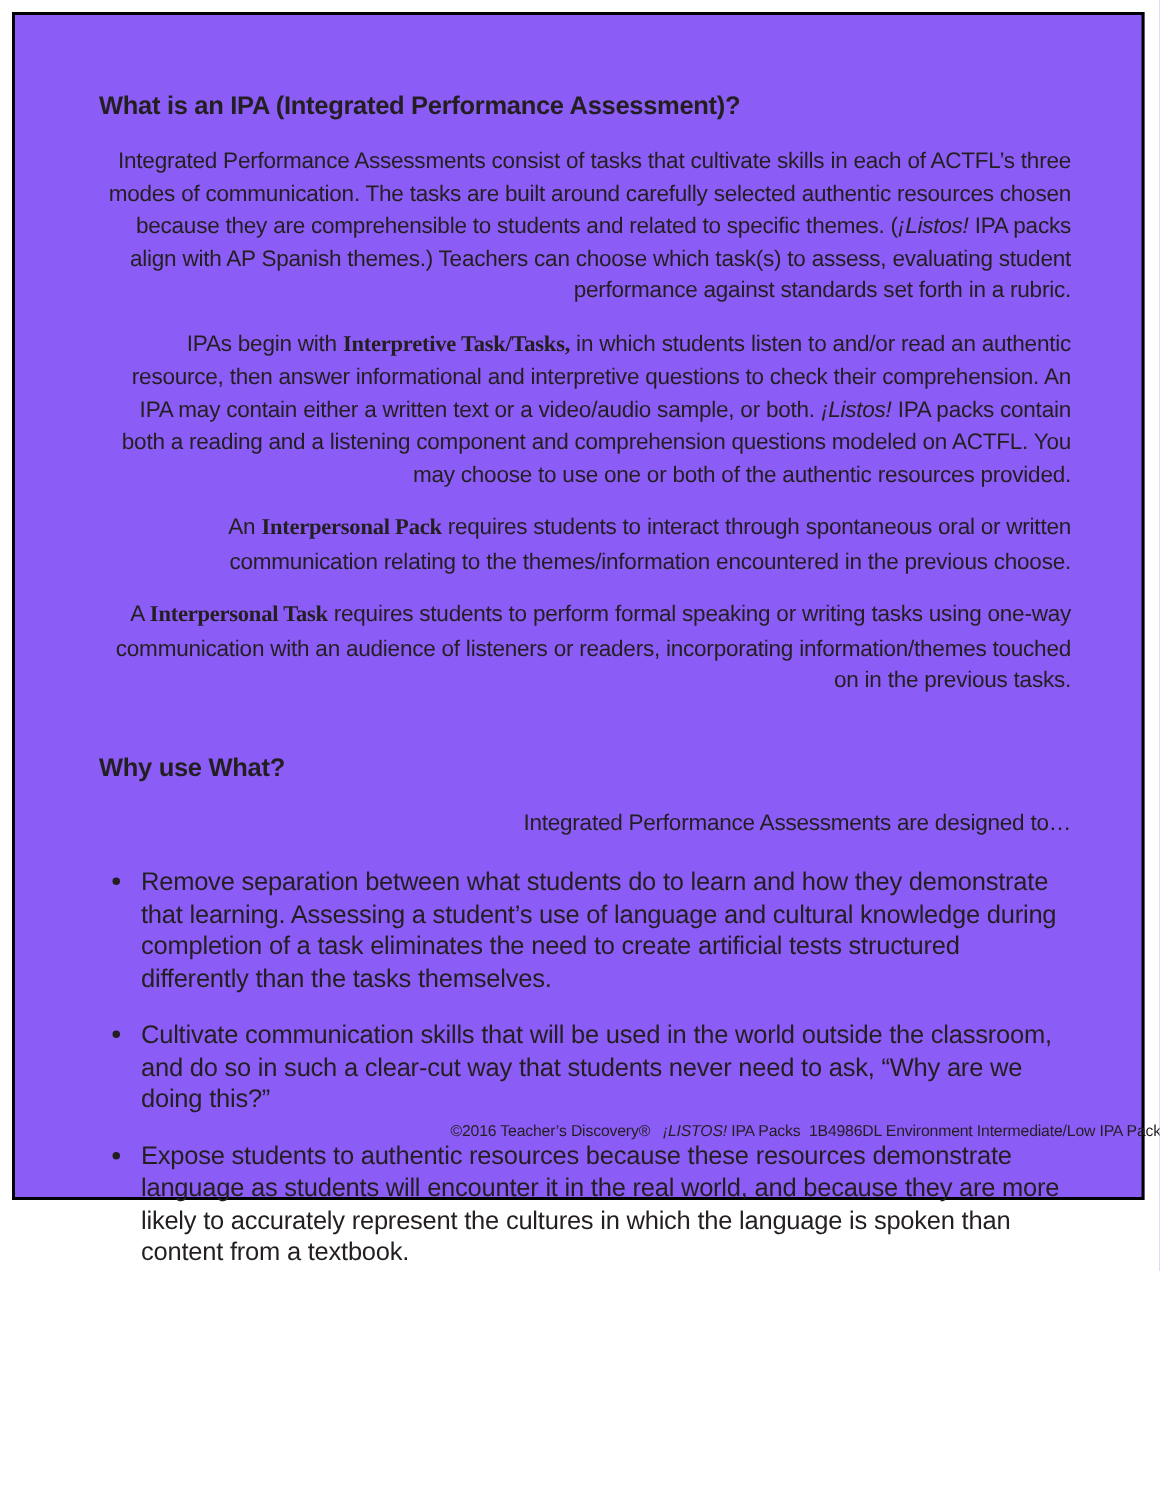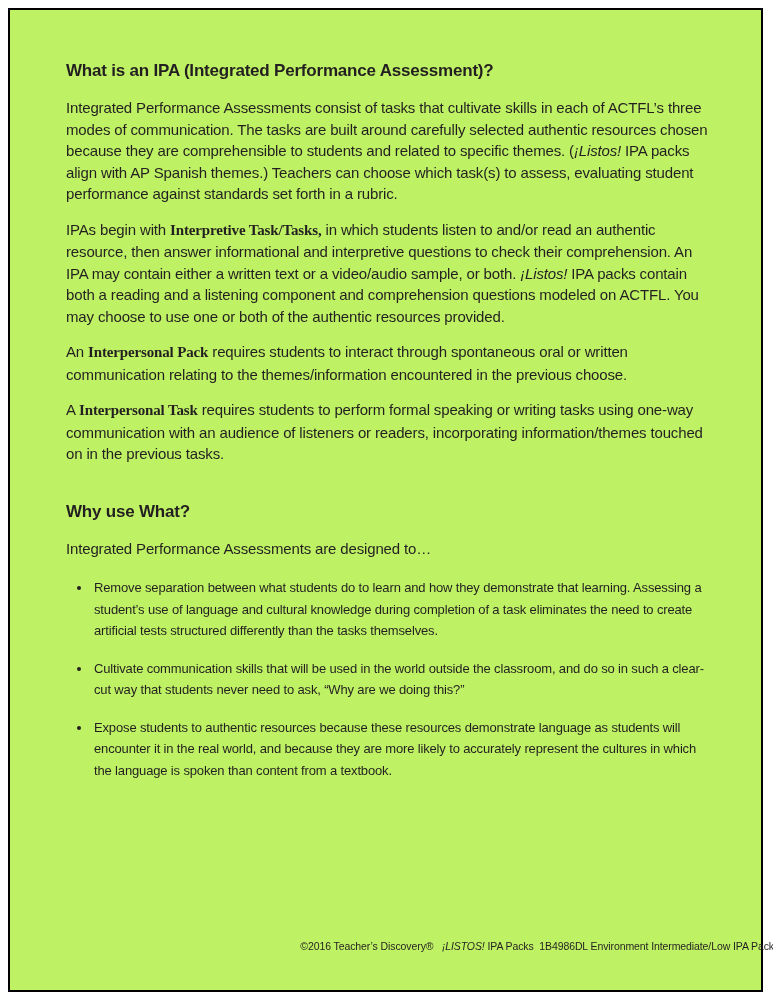--- a/index.html
+++ b/index.html
@@ -12,24 +12,24 @@
     height: 1000px;
     position: relative;
     font-family: "Liberation Sans", sans-serif;
     color: #231f20;
   }
   .frame {
     position: absolute;
     left: 8px;
     top: 8px;
     width: 755px;
-    height: 984px;
+    height: 792px;
     border: 2px solid #000000;
     box-sizing: border-box;
-    background: #bef264;
+    background: #8b5cf6;
   }
   .content {
     position: absolute;
     left: 56px;
     top: 50px;
     width: 648px;
   }
   h1 {
     font-size: 17px;
     font-weight: 700;
@@ -38,30 +38,31 @@
     line-height: 22px;
   }
   .why-heading {
     margin-top: 36px;
   }
   p.body {
     font-size: 15px;
     line-height: 21.5px;
     letter-spacing: -0.15px;
     margin: 0 0 14px 0;
+    text-align: right;
   }
   .b { font-weight: 700; font-family: Liberation Serif, serif; }
   .i { font-style: italic; }
   ul.bullets {
     margin: 18px 0 0 0;
     padding: 0 0 0 26px;
     list-style: disc;
   }
   ul.bullets li {
-    font-size: 13px;
+    font-size: 17px;
     line-height: 21.5px;
     letter-spacing: -0.15px;
     margin-bottom: 16px;
     padding-left: 2px;
   }
   .footer {
     position: absolute;
     left: 13px;
     bottom: 38px;
     width: 100%;

